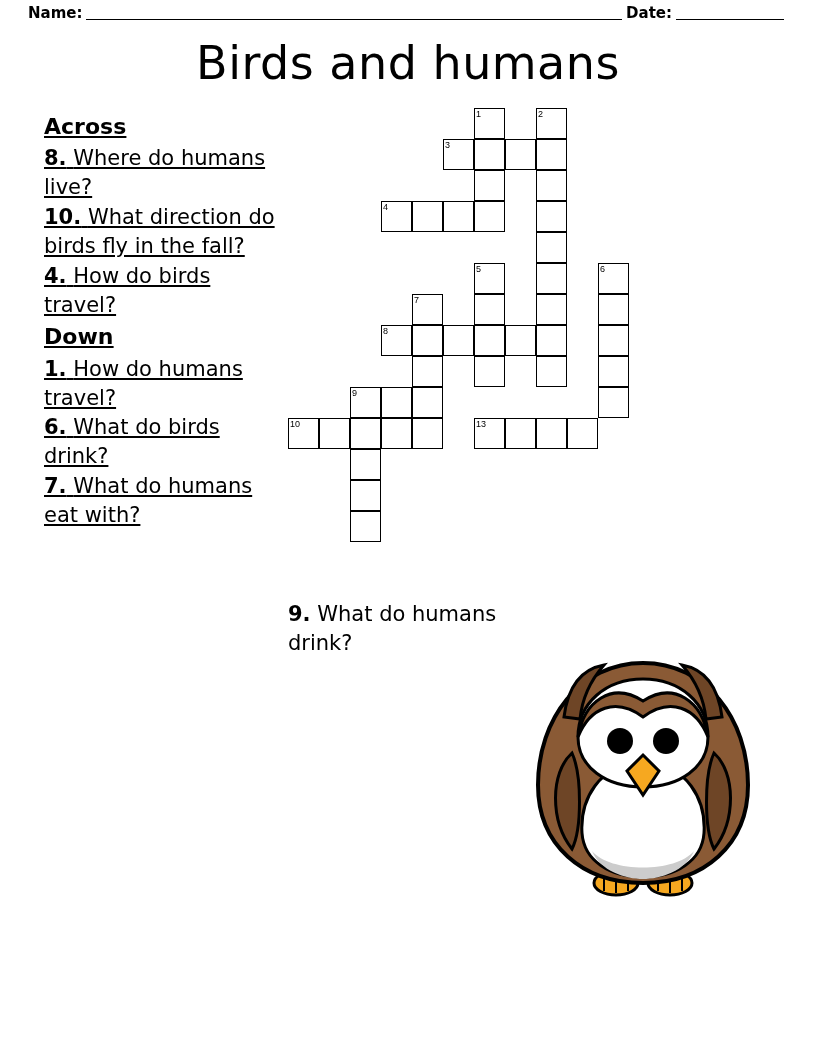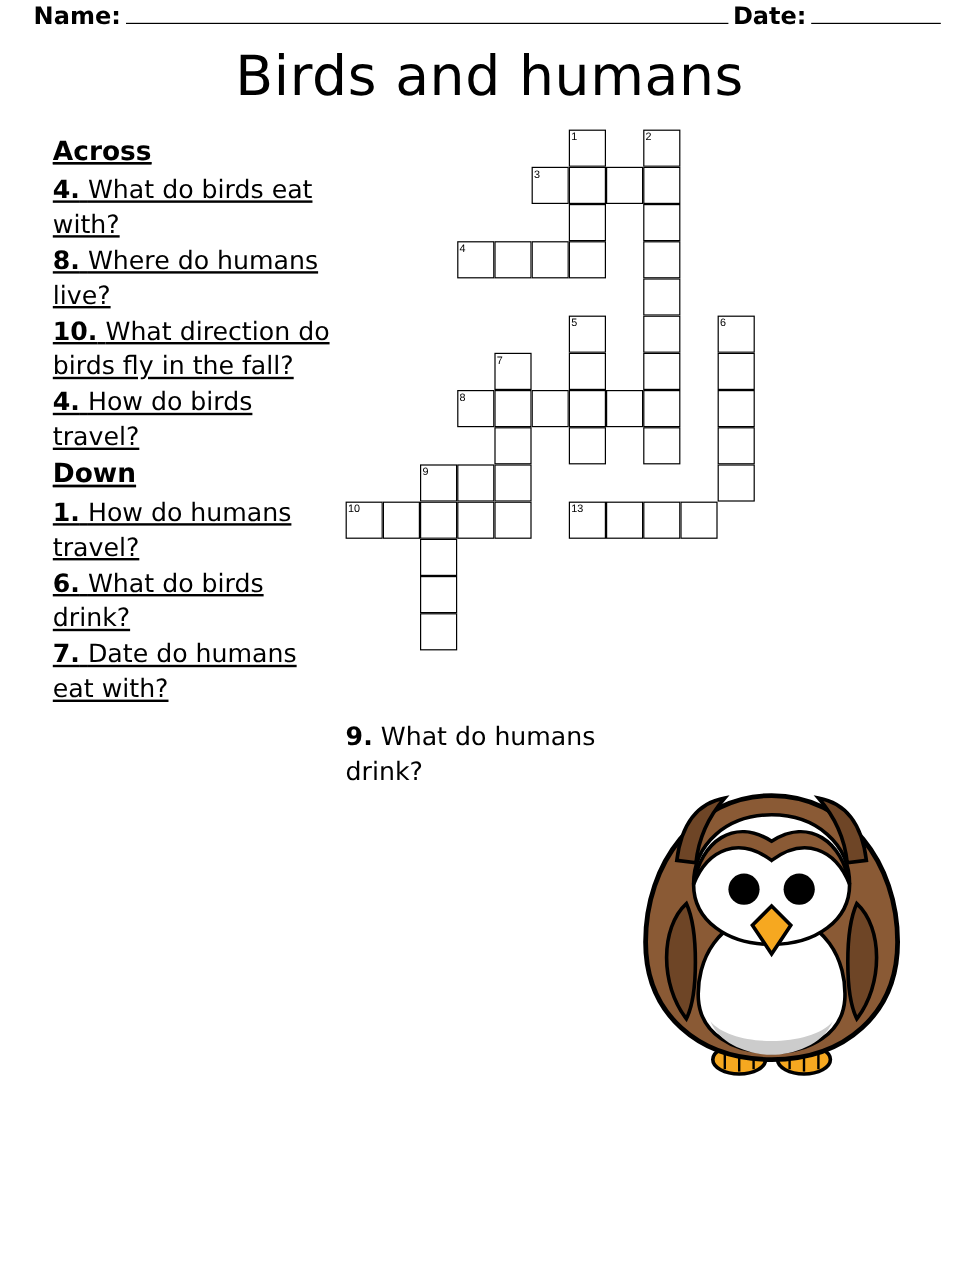--- a/index.html
+++ b/index.html
@@ -18,21 +18,21 @@
 
   
   .header-line {
     position: absolute;
     top: 0px;
     left: 28px;
     right: 28px;
     height: 26px;
     display: flex;
     align-items: center;
-    font-size: 20px;
+    font-size: 15px;
     font-weight: bold;
     text-align: center;
   }
   .header-line .label {
     white-space: nowrap;
   }
   .header-line .rule {
     border-bottom: 1px solid #000;
     height: 13px;
     margin: 0 4px;
@@ -128,24 +128,20 @@
   <span class="label">Date:</span>
   <span class="rule rule-date"></span>
 </div>
 
 <div class="puzzle-title">Birds and humans</div>
 
 <div class="clues-col">
   <div class="clue-heading">Across</div>
 
   <div class="clue">
-    <span class="num">4.</span>
-    <span>What do birds eat with?</span>
-  </div>
-  <div class="clue">
     <span class="num">8.</span>
     <span>Where do humans live?</span>
   </div>
   <div class="clue">
     <span class="num">10.</span>
     <span>What direction do birds fly in the fall?</span>
   </div>
   <div class="clue">
     <span class="num">4.</span>
     <span>How do birds travel?</span>
@@ -156,21 +152,21 @@
   <div class="clue">
     <span class="num">1.</span>
     <span>How do humans travel?</span>
   </div>
   <div class="clue">
     <span class="num">6.</span>
     <span>What do birds drink?</span>
   </div>
   <div class="clue">
     <span class="num">7.</span>
-    <span>Date do humans eat with?</span>
+    <span>What do humans eat with?</span>
   </div>
 </div>
 
 <div class="clues-col-2">
   <div class="clue">
     <span class="num">9.</span>
     <span>What do humans drink?</span>
   </div>
 </div>
 

